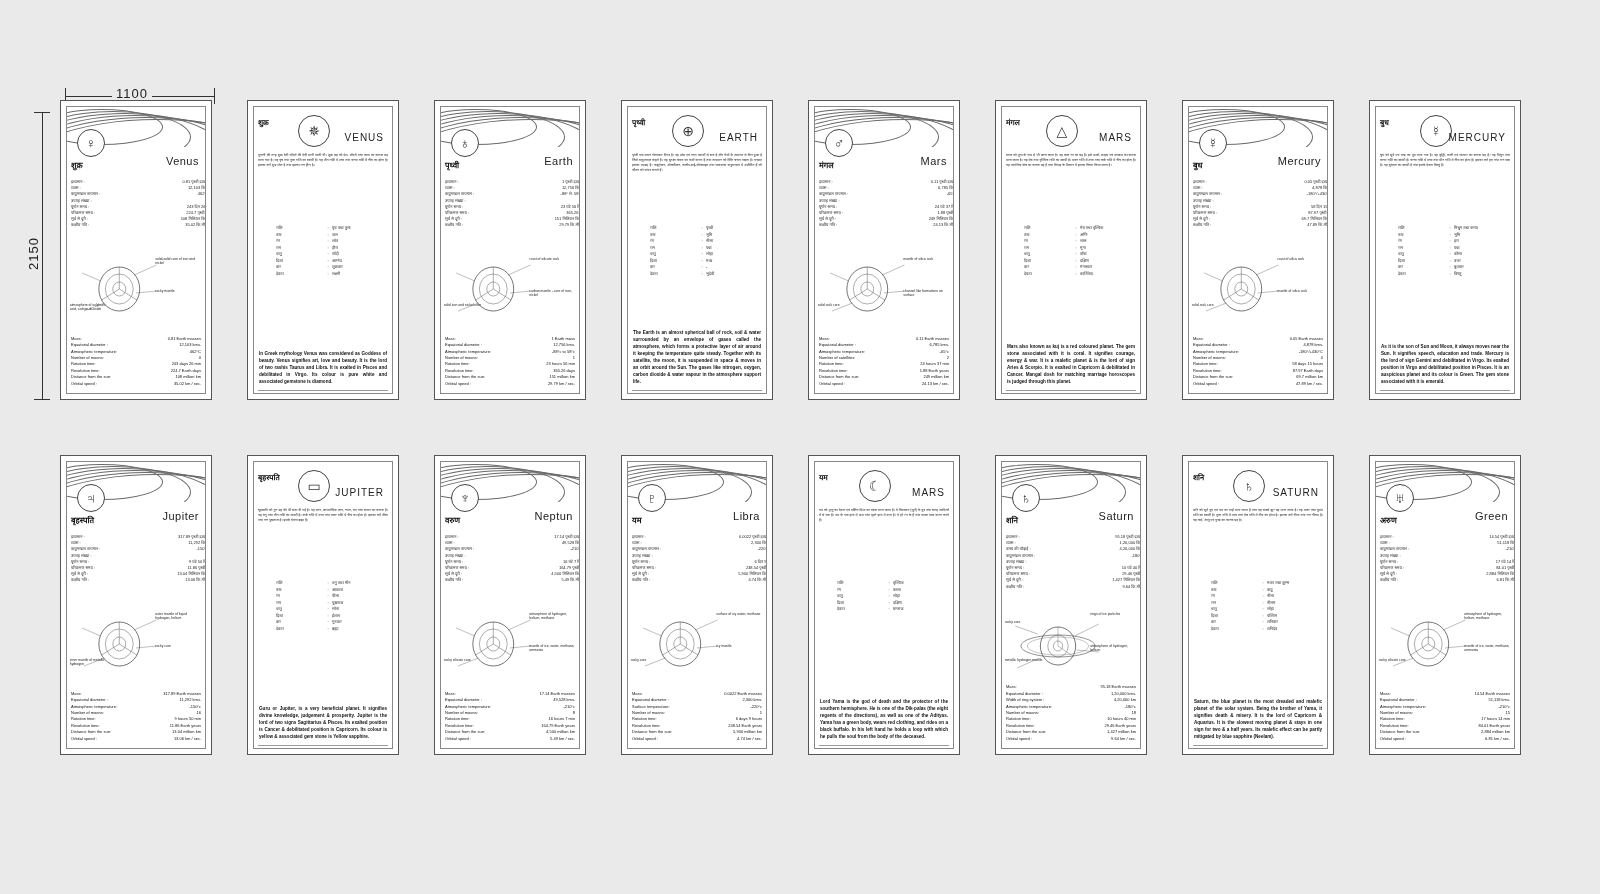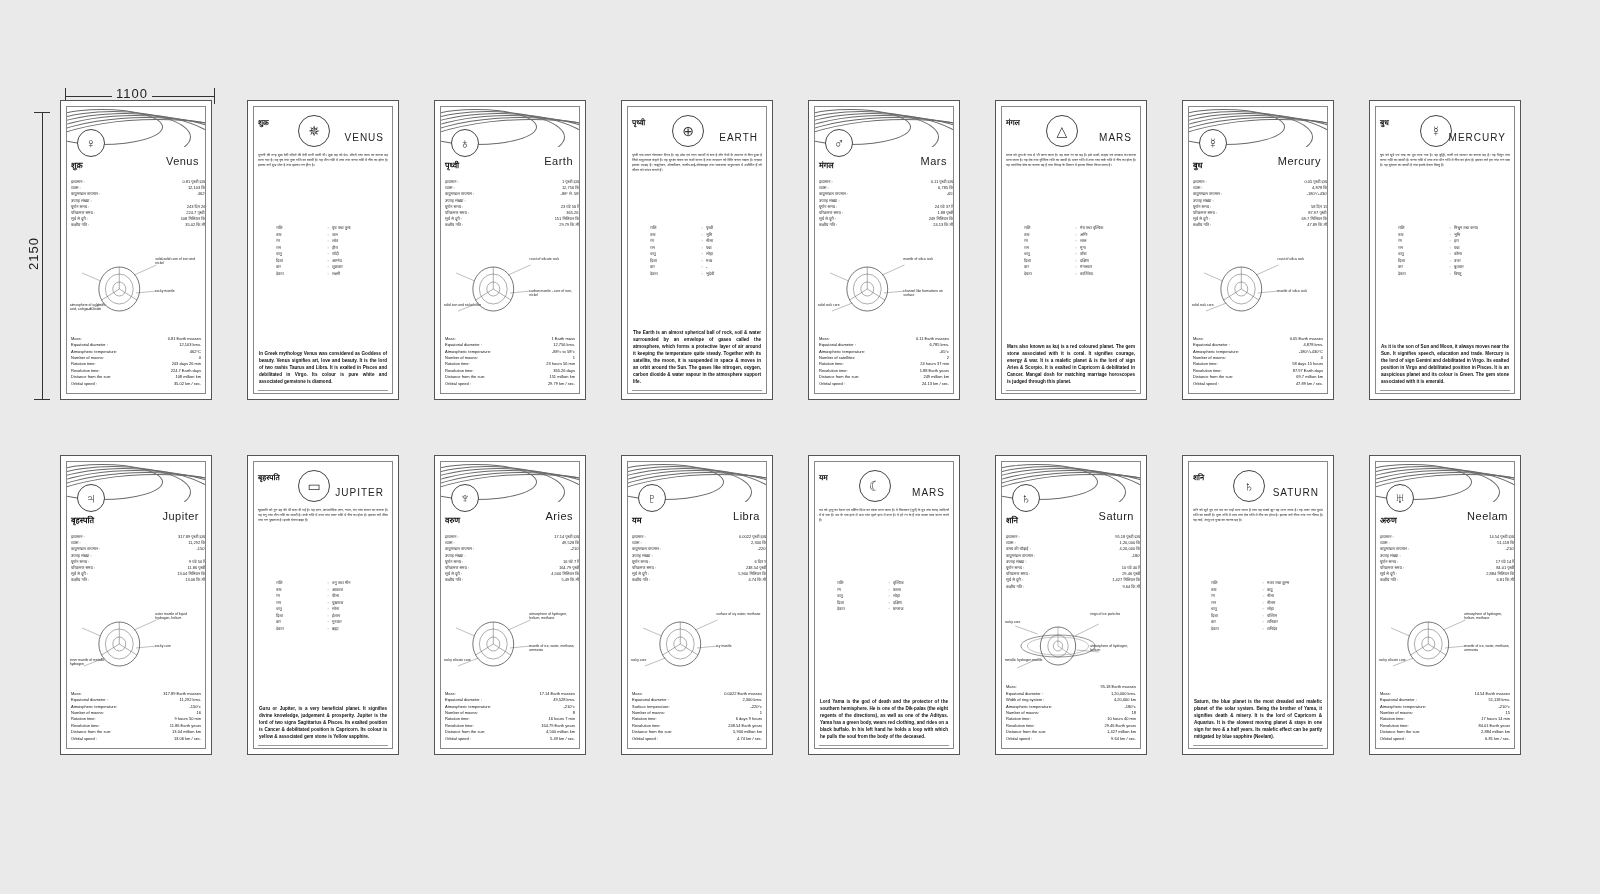--- a/index.html
+++ b/index.html
@@ -872,21 +872,21 @@
         <div class="hdr-arcs">
           <div class="arc" style="width:120px;height:34px;top:2px;left:-26px;"></div>
           <div class="arc" style="width:154px;height:50px;top:4px;left:-32px;"></div>
           <div class="arc" style="width:188px;height:66px;top:6px;left:-38px;"></div>
           <div class="arc" style="width:222px;height:82px;top:8px;left:-44px;"></div>
           <div class="arc" style="width:256px;height:98px;top:10px;left:-50px;"></div>
           <div class="arc" style="width:290px;height:114px;top:12px;left:-56px;"></div>
         </div>
         <div class="sym-circle">♆</div>
         <div class="nm-hi">वरुण</div>
-        <div class="nm-en">Aries</div>
+        <div class="nm-en">Neptun</div>
         <div class="spec-hi">
           <div class="row">
             <span class="k">द्रव्यमान :</span>
             <span class="v">17.14 पृथ्वी द्रव्यमान</span>
           </div>
           <div class="row">
             <span class="k">व्यास :</span>
             <span class="v">49,528 कि.मी.</span>
           </div>
           <div class="row">
@@ -1268,21 +1268,21 @@
         <div class="hdr-arcs">
           <div class="arc" style="width:120px;height:34px;top:2px;left:-26px;"></div>
           <div class="arc" style="width:154px;height:50px;top:4px;left:-32px;"></div>
           <div class="arc" style="width:188px;height:66px;top:6px;left:-38px;"></div>
           <div class="arc" style="width:222px;height:82px;top:8px;left:-44px;"></div>
           <div class="arc" style="width:256px;height:98px;top:10px;left:-50px;"></div>
           <div class="arc" style="width:290px;height:114px;top:12px;left:-56px;"></div>
         </div>
         <div class="sym-circle">♅</div>
         <div class="nm-hi">अरुण</div>
-        <div class="nm-en">Neelam</div>
+        <div class="nm-en">Green</div>
         <div class="spec-hi">
           <div class="row">
             <span class="k">द्रव्यमान :</span>
             <span class="v">14.54 पृथ्वी द्रव्यमान</span>
           </div>
           <div class="row">
             <span class="k">व्यास :</span>
             <span class="v">51,118 कि.मी.</span>
           </div>
           <div class="row">

